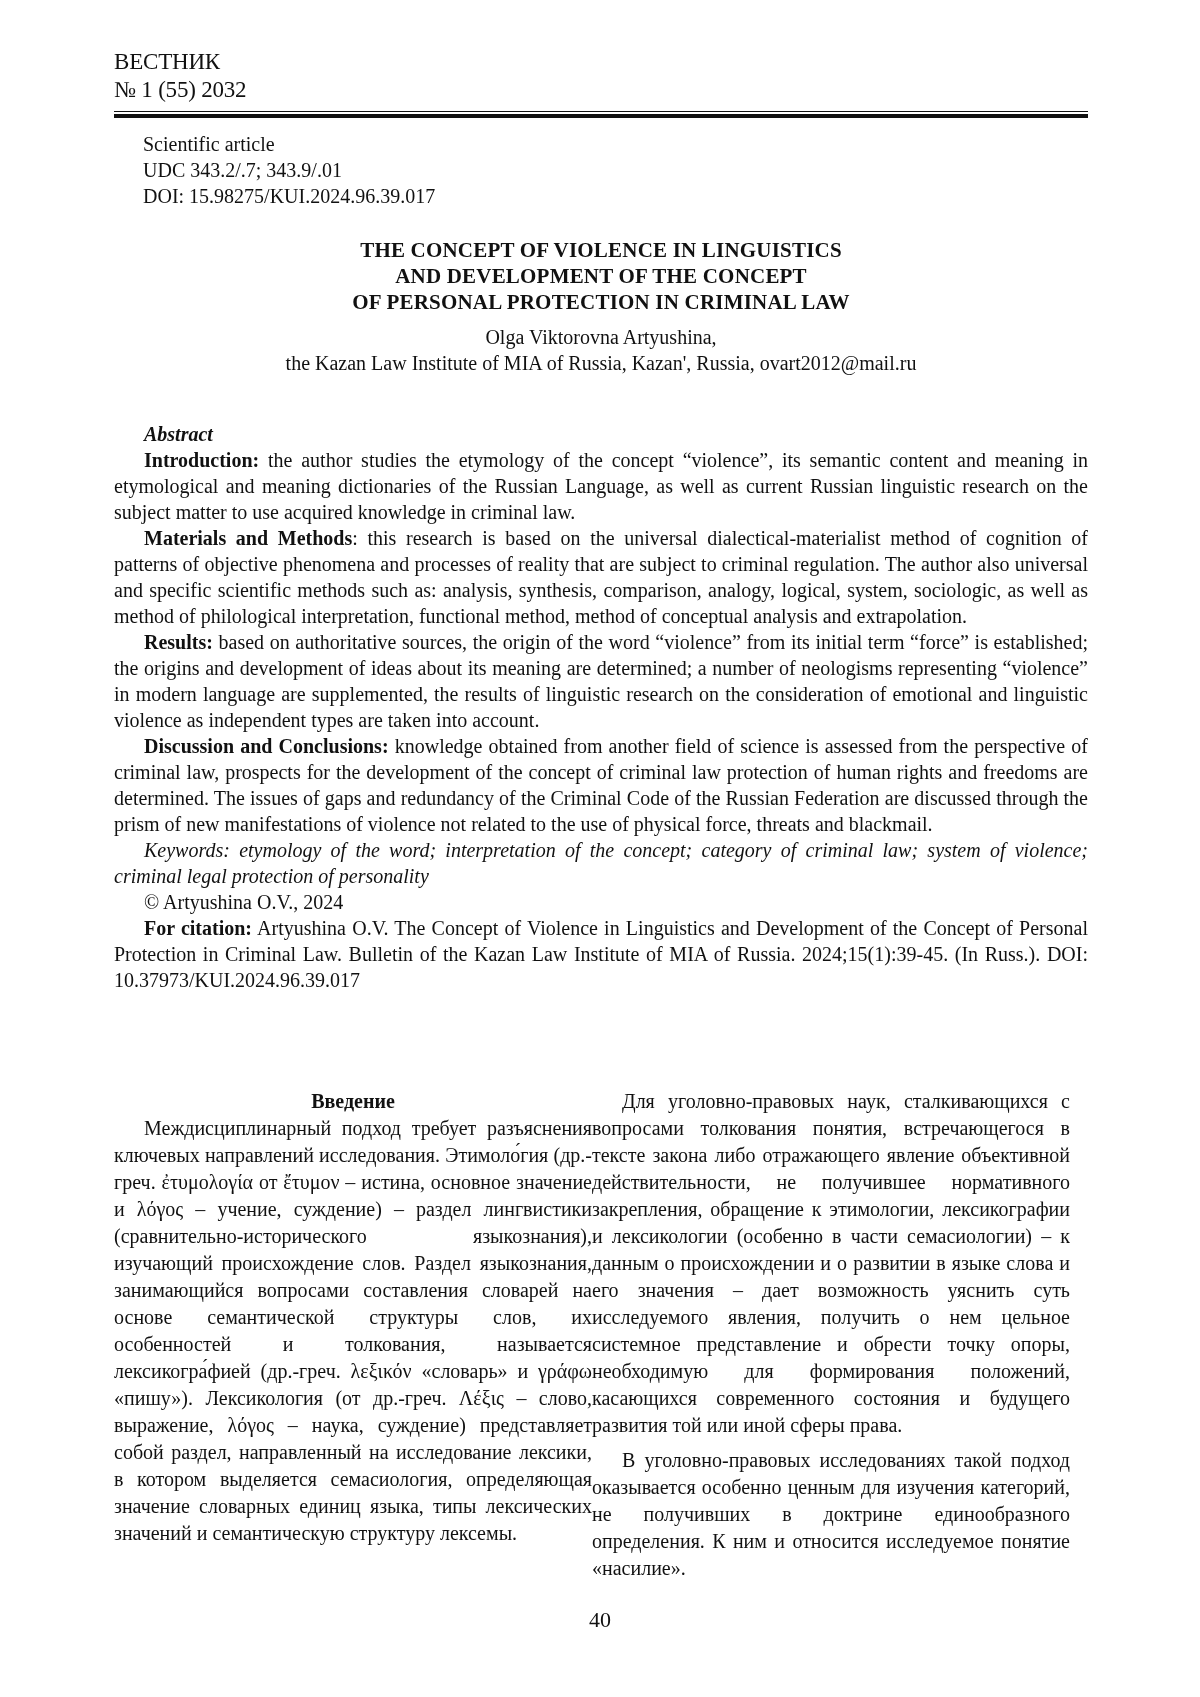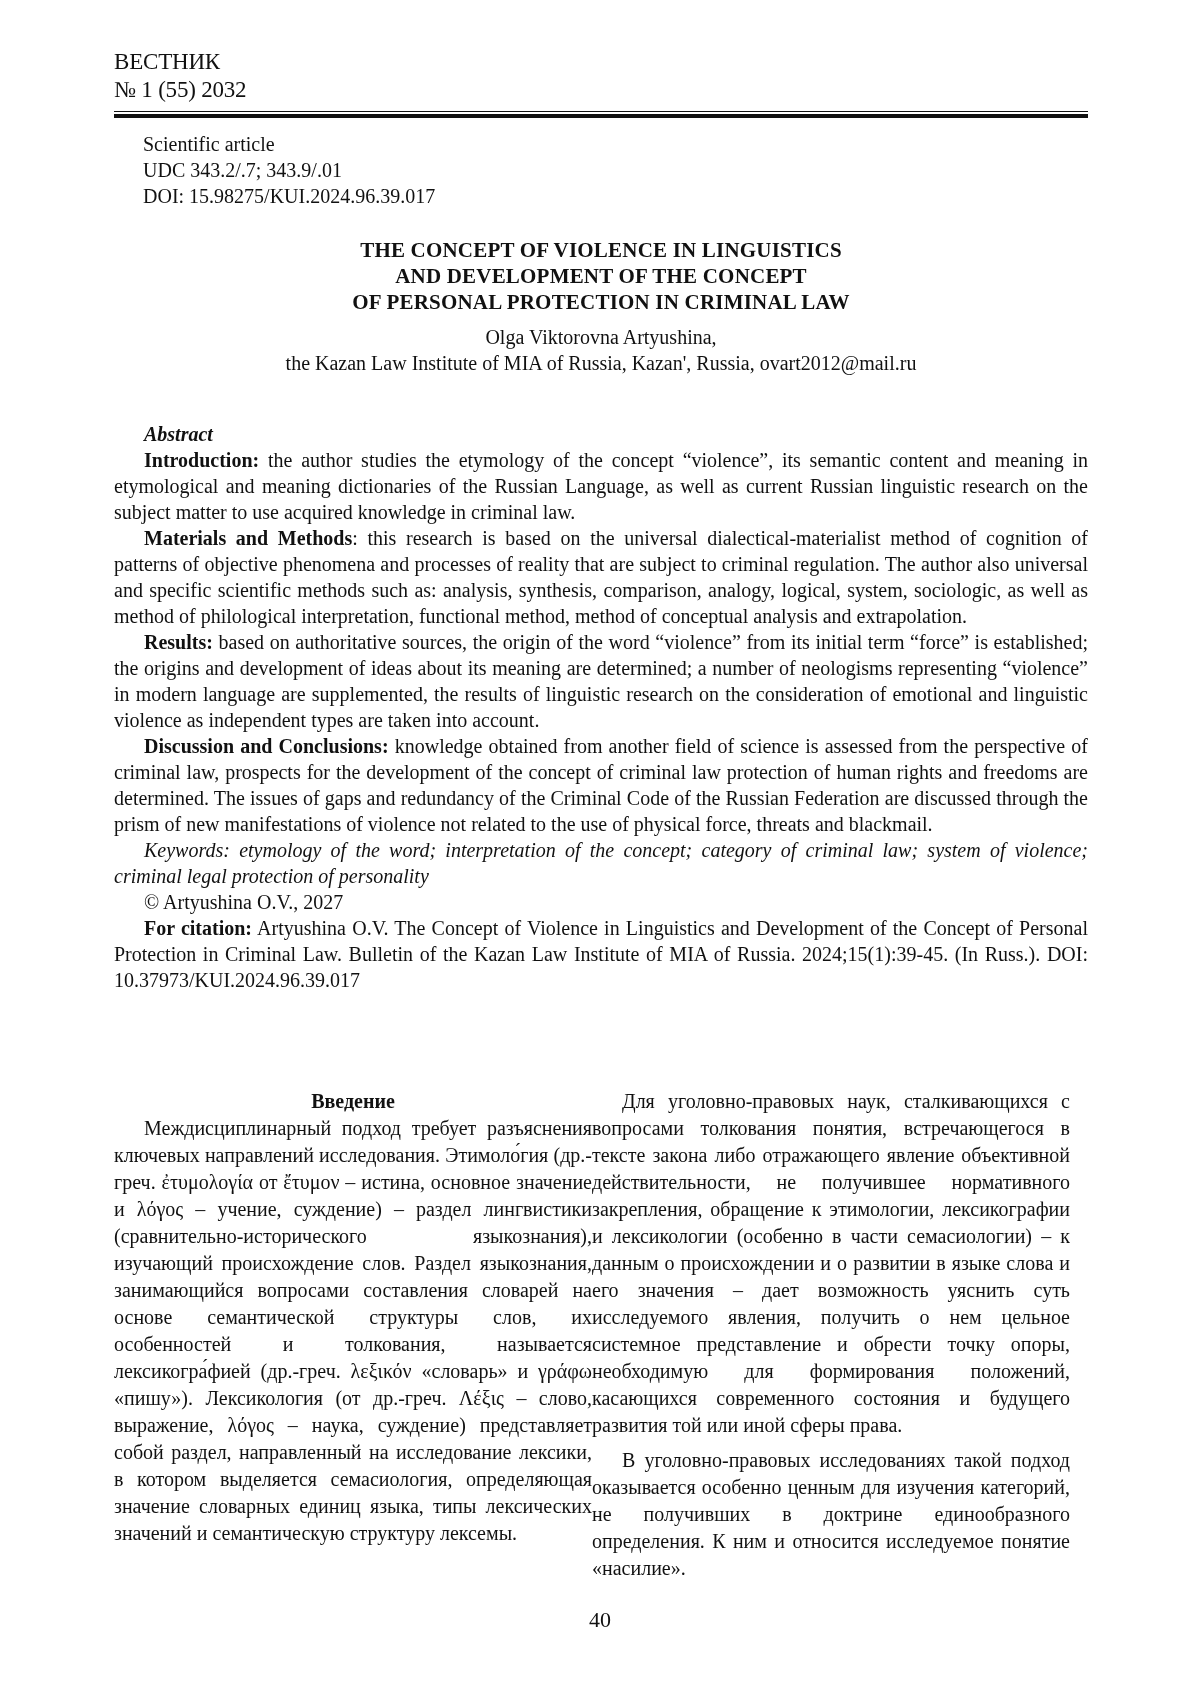--- a/index.html
+++ b/index.html
@@ -68,21 +68,21 @@
   <div>the Kazan Law Institute of MIA of Russia, Kazan', Russia, ovart2012@mail.ru</div>
 </div>
 
 <div class="abstract">
   <p class="abs-heading">Abstract</p>
   <p><b>Introduction:</b><span> the author studies the etymology of the concept “violence”, its semantic content and meaning in etymological and meaning dictionaries of the Russian Language, as well as current Russian linguistic research on the subject matter to use acquired knowledge in criminal law.</span></p>
   <p><b>Materials and Methods</b><span>: this research is based on the universal dialectical-materialist method of cognition of patterns of objective phenomena and processes of reality that are subject to criminal regulation. The author also universal and specific scientific methods such as: analysis, synthesis, comparison, analogy, logical, system, sociologic, as well as method of philological interpretation, functional method, method of conceptual analysis and extrapolation.</span></p>
   <p><b>Results:</b><span> based on authoritative sources, the origin of the word “violence” from its initial term “force” is established; the origins and development of ideas about its meaning are determined; a number of neologisms representing “violence” in modern language are supplemented, the results of linguistic research on the consideration of emotional and linguistic violence as independent types are taken into account.</span></p>
   <p><b>Discussion and Conclusions:</b><span> knowledge obtained from another field of science is assessed from the perspective of criminal law, prospects for the development of the concept of criminal law protection of human rights and freedoms are determined. The issues of gaps and redundancy of the Criminal Code of the Russian Federation are discussed through the prism of new manifestations of violence not related to the use of physical force, threats and blackmail.</span></p>
   <p class="kw">Keywords: etymology of the word; interpretation of the concept; category of criminal law; system of violence; criminal legal protection of personality</p>
-  <p>© Artyushina O.V., 2027</p>
+  <p>© Artyushina O.V., 2024</p>
   <p><b>For citation:</b><span> Artyushina O.V. The Concept of Violence in Linguistics and Development of the Concept of Personal Protection in Criminal Law. Bulletin of the Kazan Law Institute of MIA of Russia. 2024;15(1):39-45. (In Russ.). DOI: 10.37973/KUI.2024.96.39.017</span></p>
 </div>
 
 <div class="columns">
   <div class="col left">
     <h2>Введение</h2>
     <p>Междисциплинарный подход требует разъяснения ключевых направлений исследования. Этимоло́гия (др.-греч. ἐτυμολογία от ἔτυμον – истина, основное значение и λόγος – учение, суждение) – раздел лингвистики (сравнительно-исторического языкознания), изучающий происхождение слов. Раздел языкознания, занимающийся вопросами составления словарей на основе семантической структуры слов, их особенностей и толкования, называется лексикогра́фией (др.-греч. λεξικόν «словарь» и γράφω «пишу»). Лексикология (от др.-греч. Λέξις – слово, выражение, λόγος – наука, суждение) представляет собой раздел, направленный на исследование лексики, в котором выделяется семасиология, определяющая значение словарных единиц языка, типы лексических значений и семантическую структуру лексемы.</p>
   </div>
   <div class="col right">
     <p>Для уголовно-правовых наук, сталкивающихся с вопросами толкования понятия, встречающегося в тексте закона либо отражающего явление объективной действительности, не получившее нормативного закрепления, обращение к этимологии, лексикографии и лексикологии (особенно в части семасиологии) – к данным о происхождении и о развитии в языке слова и его значения – дает возможность уяснить суть исследуемого явления, получить о нем цельное системное представление и обрести точку опоры, необходимую для формирования положений, касающихся современного состояния и будущего развития той или иной сферы права.</p>

